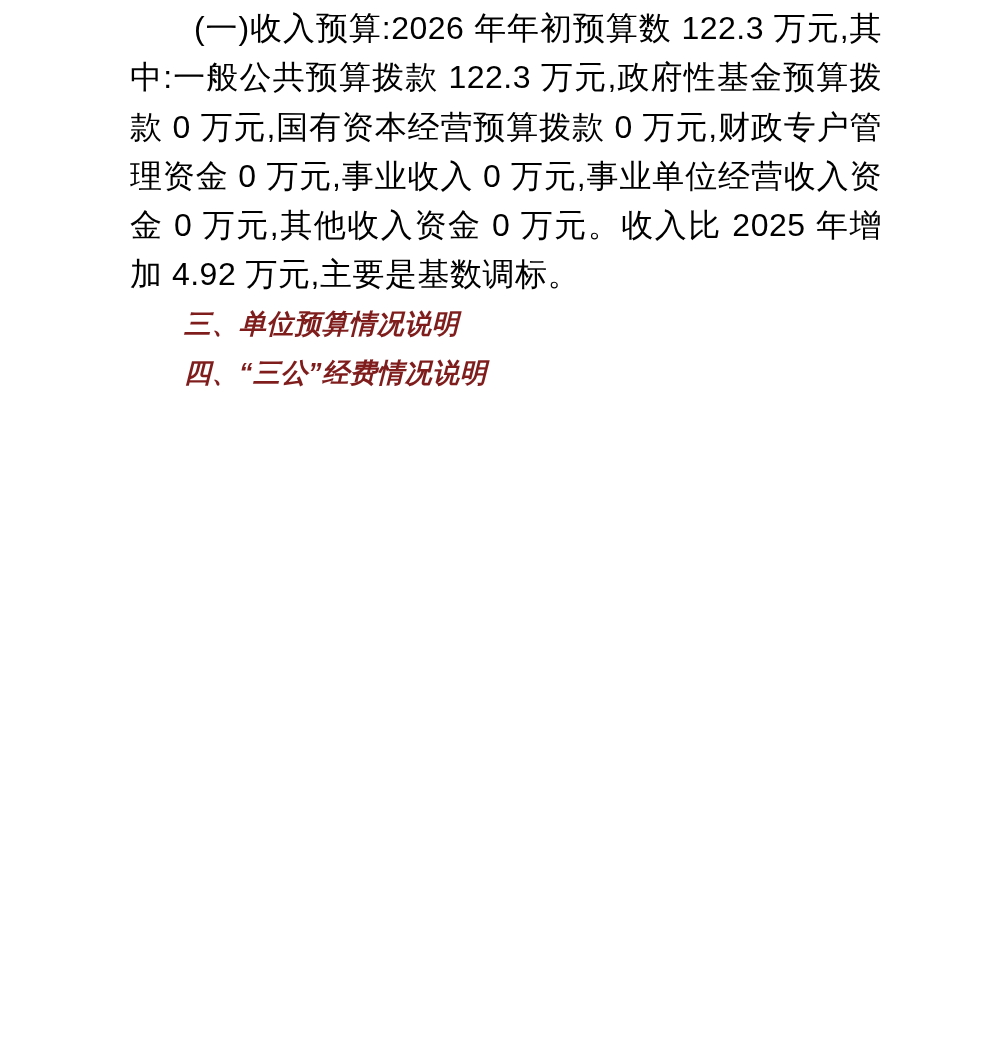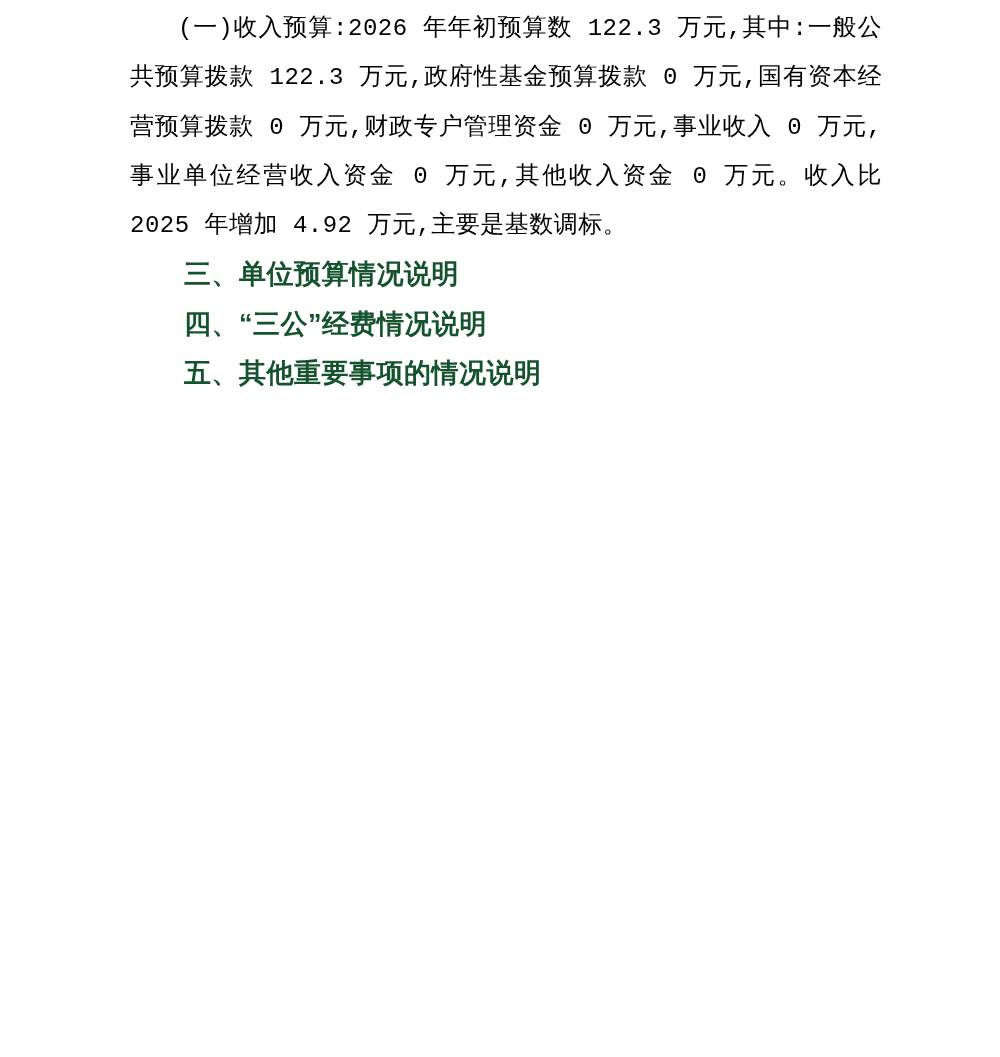--- a/index.html
+++ b/index.html
@@ -21,46 +21,46 @@
   }
   .doc {
     position: absolute;
     left: 130px;
     top: 4px;
     width: 752px;
   }
   .para {
     margin: 0;
     padding: 0;
-    font-family: Liberation Mono, monospace;
-    font-size: 24px;
+    font-family: Liberation Sans, sans-serif;
+    font-size: 32px;
     line-height: 49.3px;
     color: #000000;
     text-align: justify;
     text-justify: inter-ideograph;
     text-indent: 2em;
     letter-spacing: 0.5px;
     word-break: normal;
   }
   .heading {
     margin: 0;
     padding: 0;
     font-family: "Liberation Sans", "DejaVu Sans", sans-serif;
     font-size: 27px;
     font-weight: 700;
     line-height: 49.3px;
-    color: #14532d;
+    color: #7f1d1d;
     text-align: left;
     text-indent: 2em;
     letter-spacing: 0.5px;
+    font-style: italic;
   }
 </style>
 </head>
 <body>
 
 <div class="page">
   <div class="doc">
     <p class="para">(一)收入预算:2026 年年初预算数 122.3 万元,其中:一般公共预算拨款 122.3 万元,政府性基金预算拨款 0 万元,国有资本经营预算拨款 0 万元,财政专户管理资金 0 万元,事业收入 0 万元,事业单位经营收入资金 0 万元,其他收入资金 0 万元。收入比 2025 年增加 4.92 万元,主要是基数调标。</p>
     <h3 class="heading">三、单位预算情况说明</h3>
     <h3 class="heading">四、“三公”经费情况说明</h3>
-    <h3 class="heading">五、其他重要事项的情况说明</h3>
   </div>
 </div>
 
 </body></html>

